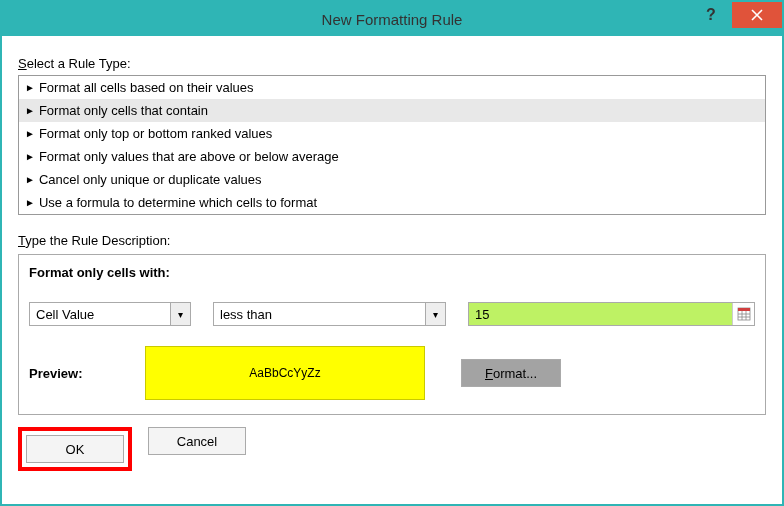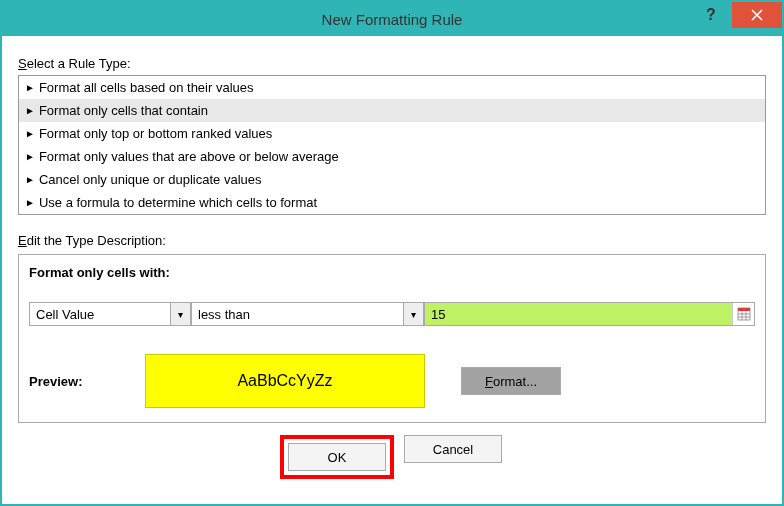--- a/index.html
+++ b/index.html
@@ -81,23 +81,23 @@
     padding: 10px 10px 14px 10px;
     position: relative;
     margin-top: 6px;
   }
   .desc-group-label {
     font-weight: bold;
     margin-bottom: 22px;
   }
   .cond-row {
     display: flex;
-    gap: 0;
-    align-items: center;
-    margin-bottom: 28px;
+    gap: 22px;
+    align-items: center;
+    margin-bottom: 20px;
   }
   .combo {
     display: flex;
     border: 1px solid #aaa;
     background: #fff;
     height: 24px;
     align-items: stretch;
   }
   .combo .combo-text {
     padding: 2px 6px;
@@ -134,33 +134,33 @@
     display: flex;
     align-items: center;
     gap: 36px;
   }
   .preview-label { font-weight: bold; width: 80px; }
   .preview-box {
     width: 280px; height: 54px;
     background: #ffff00;
     border: 1px solid #c9c900;
     display:flex; align-items:center; justify-content:center;
-    font-size: 16px;
+    font-size: 12px;
   }
   .format-btn {
     width: 100px; height: 28px;
     border: 1px solid #aaa;
     background: #a3a3a3;
     display:flex; align-items:center; justify-content:center;
     cursor: default;
   }
   .dialog-buttons {
     display: flex;
-    justify-content: center;
-    gap: 10px;
+    justify-content: flex-start;
+    gap: 16px;
     margin-top: 12px;
     padding-right: 2px;
   }
   .btn {
     width: 98px; height: 28px;
     border: 1px solid #aaa;
     background: #f4f4f4;
     display:flex; align-items:center; justify-content:center;
     cursor: default;
   }
@@ -210,21 +210,21 @@
       <div class="rule-item">
         <span class="arrow">►</span>
         <span>Cancel only unique or duplicate values</span>
       </div>
       <div class="rule-item">
         <span class="arrow">►</span>
         <span>Use a formula to determine which cells to format</span>
       </div>
     </div>
 
-    <div class="section-label underline-first">Edit the Type Description:</div>
+    <div class="section-label underline-first">Type the Rule Description:</div>
 
     <div class="desc-group">
       <div class="desc-group-label">Format only cells with:</div>
 
       <div class="cond-row">
         <div class="combo combo1">
           <span class="combo-text">Cell Value</span>
           <span style="flex:1"></span>
           <span class="combo-btn">▾</span>
         </div>

